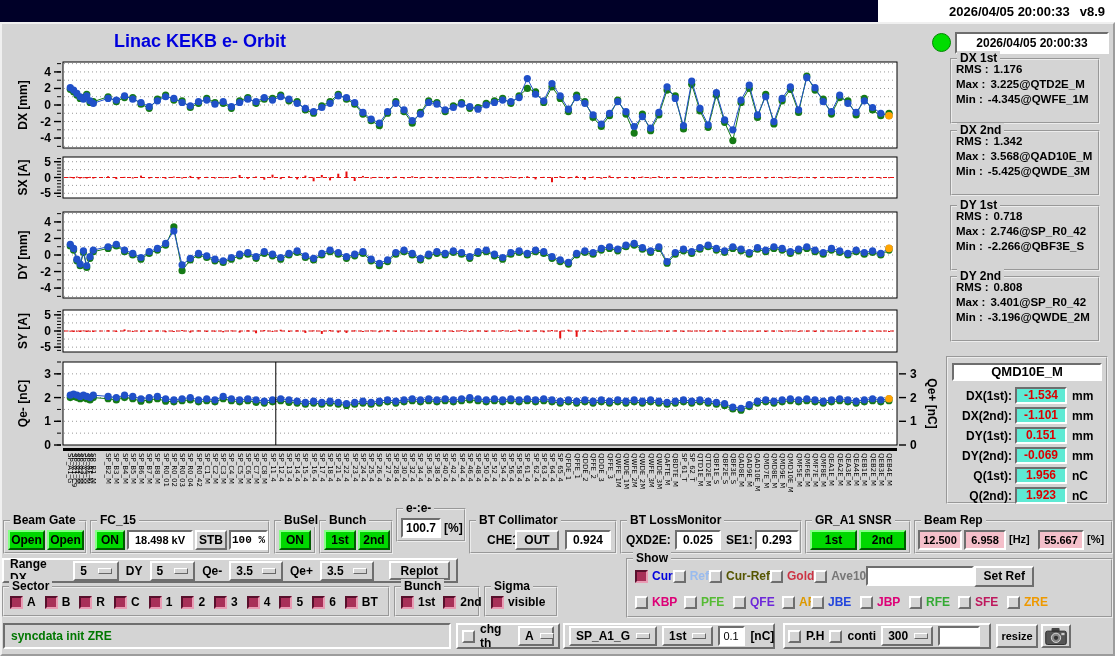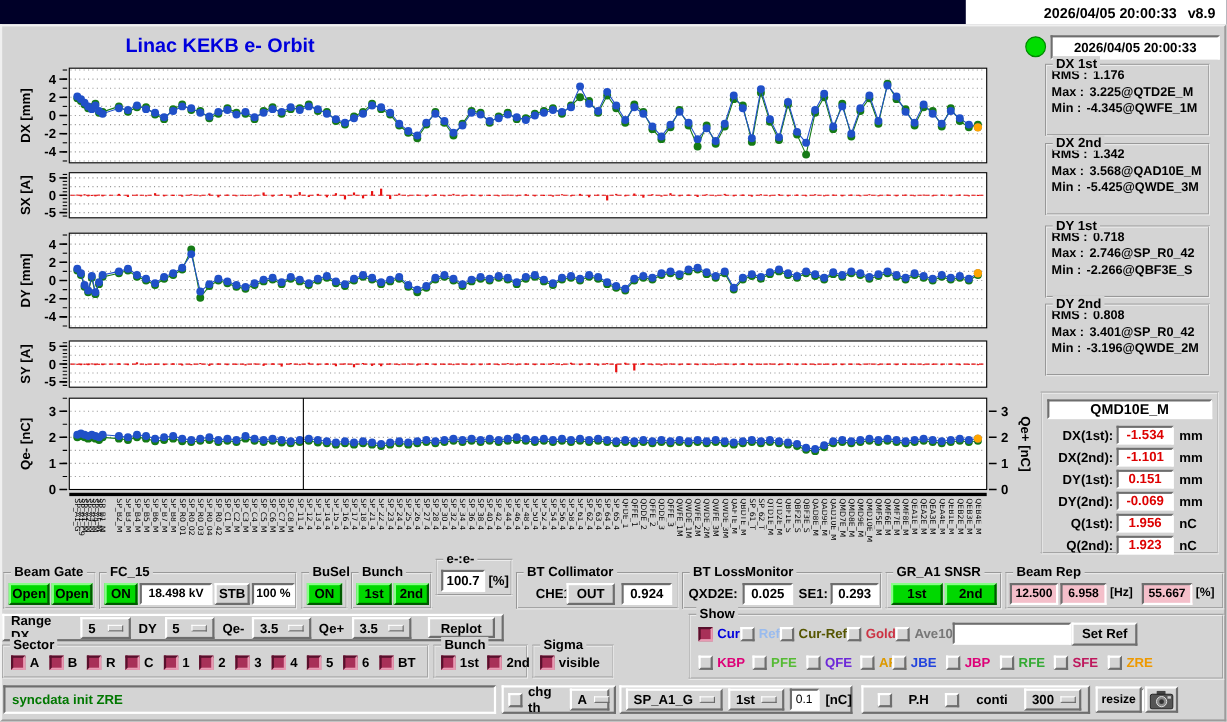--- a/index.html
+++ b/index.html
@@ -40,21 +40,21 @@
   .statrow{font-weight:bold;font-size:11.5px;white-space:nowrap;margin:3px 0 0 4px;}
   .statrow .sv{margin-left:5px;}
   .flexrow{display:flex;align-items:center;}
   input.tin{box-sizing:border-box;background:#fff;border:2px solid;
     border-color:#6e6e6e #ffffff #ffffff #6e6e6e;font-weight:bold;font-size:12px;
     font-family:"Liberation Sans",sans-serif;padding:0 3px;height:20px;}
   #xlabels span{position:absolute;writing-mode:vertical-rl;font-size:7px;line-height:7px;
     letter-spacing:0;color:#000;height:58px;overflow:hidden;font-family:"DejaVu Sans",sans-serif;}
   .mrow{display:flex;align-items:center;margin-top:3px;height:17px;}
   .mrow .ml{width:64px;text-align:right;font-weight:bold;font-size:12px;}
-  .mrow .mv{width:52px;height:17px;margin-left:3px;background:#ffffff;border:2px solid;
+  .mrow .mv{width:52px;height:17px;margin-left:3px;background:#5eead4;border:2px solid;
     border-color:#6e6e6e #ffffff #ffffff #6e6e6e;box-sizing:border-box;color:#dd0000;
     font-weight:bold;font-size:12px;text-align:center;line-height:13px;}
   .mrow .mu{margin-left:5px;font-weight:bold;font-size:12px;}
 </style>
 </head>
 <body>
 
 <div class="topbar">
   <div class="topbar-right">
     <span>2026/04/05 20:00:33</span>
@@ -1257,21 +1257,21 @@
   <span class="gtitle">Beam Gate</span>
   <div class="btn greenbtn" style="left:3px;top:8px;width:37px;height:20px;">Open</div>
   <div class="btn greenbtn" style="left:42px;top:8px;width:37px;height:20px;">Open</div>
 </div>
 
 <div class="groupbox" style="left:90px;top:520px;width:180px;height:34px;">
   <span class="gtitle">FC_15</span>
   <div class="btn greenbtn" style="left:3px;top:8px;width:30px;height:20px;">ON</div>
   <div class="btn wbox" style="left:35px;top:8px;width:66px;height:20px;font-size:11px;">18.498 kV</div>
   <div class="btn graybtn" style="left:103px;top:8px;width:32px;height:20px;">STB</div>
-  <div class="btn wbox" style="left:137px;top:8px;width:39px;height:20px;font-size:11px;">100 %</div>
+  <div class="btn wbox" style="left:137px;top:8px;width:39px;height:20px;font-size:11px;font-family:Liberation Mono, monospace;">100 %</div>
 </div>
 
 <div class="groupbox" style="left:274px;top:520px;width:42px;height:34px;">
   <span class="gtitle">BuSel</span>
   <div class="btn greenbtn" style="left:3px;top:8px;width:32px;height:20px;">ON</div>
 </div>
 
 <div class="groupbox" style="left:319px;top:520px;width:74px;height:34px;">
   <span class="gtitle">Bunch</span>
   <div class="btn greenbtn" style="left:3px;top:8px;width:32px;height:20px;">1st</div>
@@ -1492,21 +1492,21 @@
       <span>SP_A1_G</span>
       <span class="mbar"></span>
     </div>
   <div class="optmenu" style="width:52px;">
       <span>1st</span>
       <span class="mbar"></span>
     </div>
   <input class="tin" style="width: 27px; font-weight: normal; font-size: 11px;" value="0.1">
   <span style="font-weight:bold;font-size:12px;">[nC]</span>
 </div>
-<div class="raised flexrow" style="position:absolute;left:783px;top:623px;width:208px;height:26px;box-sizing:border-box;gap:15px;padding:0 13px;">
+<div class="raised flexrow" style="position:absolute;left:783px;top:623px;width:208px;height:26px;box-sizing:border-box;gap:5px;padding:0 3px;">
   <span class="cb off"></span>
   <span style="font-weight:bold;font-size:12px;">P.H</span>
   <span class="cb off"></span>
   <span style="font-weight:bold;font-size:12px;">conti</span>
   <div class="optmenu" style="width:52px;justify-content:space-between;">
       <span>300</span>
       <span class="mbar"></span>
     </div>
   <input class="tin" style="width: 42px;" value="">
 </div>

